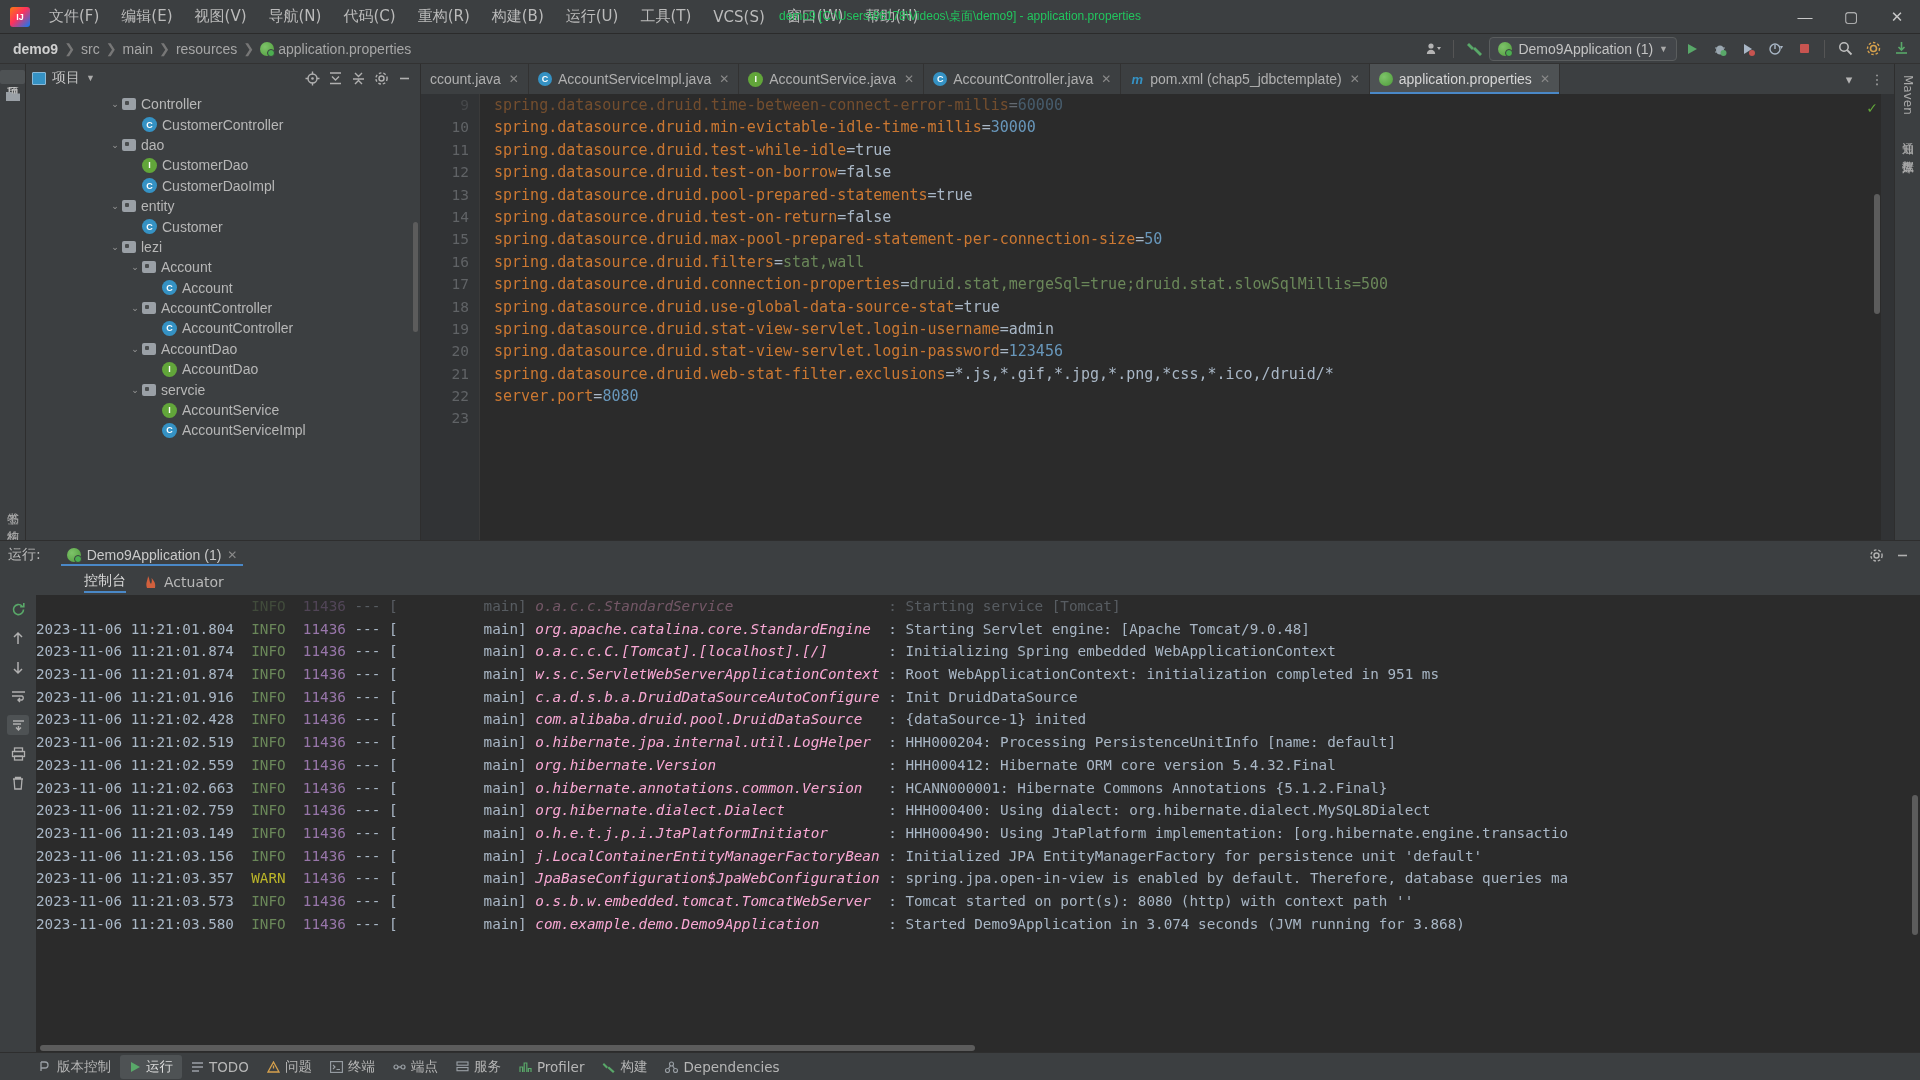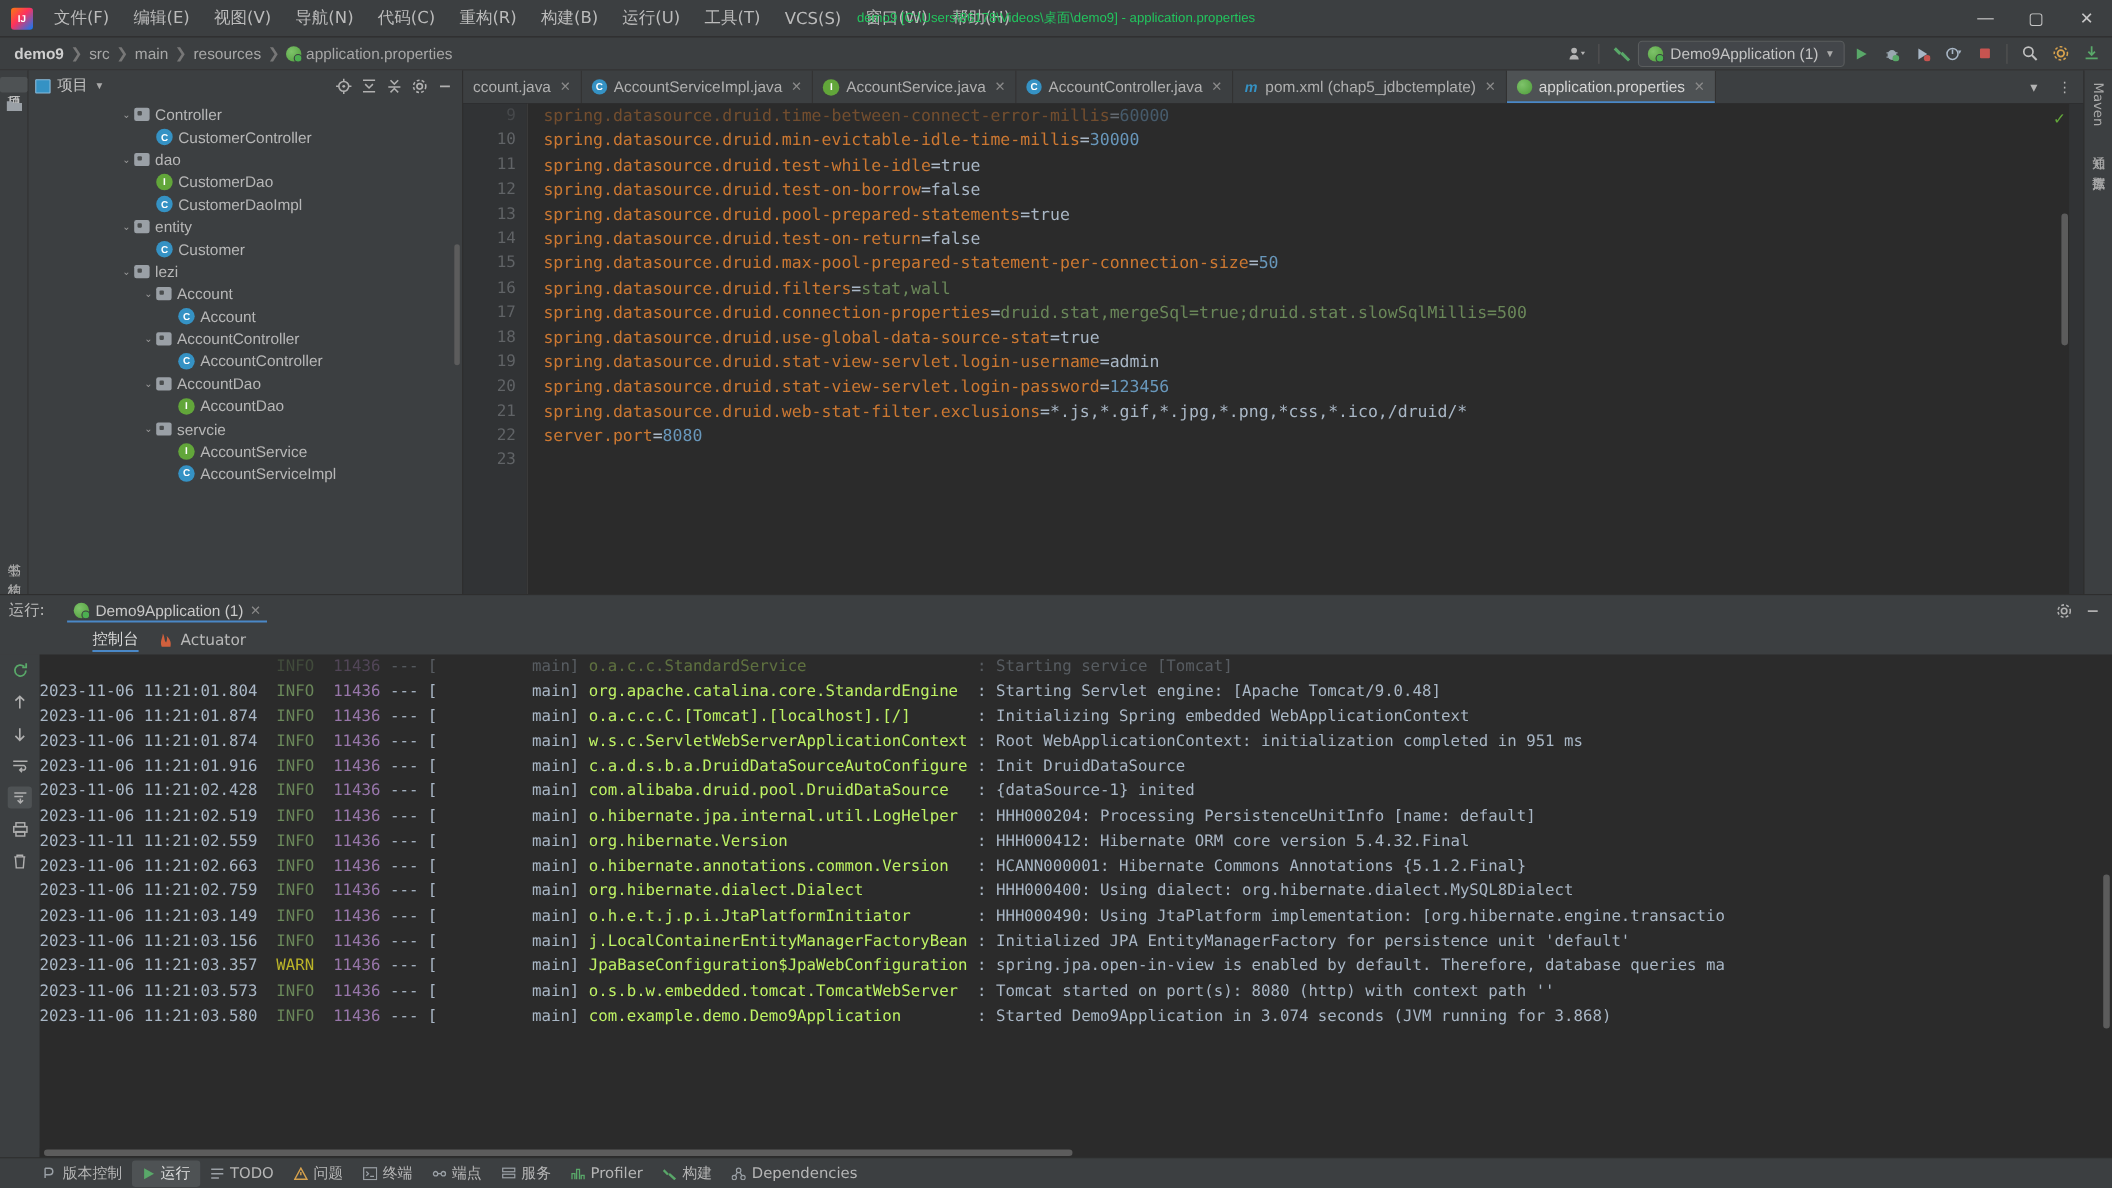--- a/index.html
+++ b/index.html
@@ -187,21 +187,21 @@
     flex: 1 1 auto; background: #2b2b2b; font-family: "DejaVu Sans Mono", monospace;
     font-size: 14.3px; overflow: hidden; position: relative; padding-top: 0px;
   }
   .logline { height: 22.7px; line-height: 22.7px; white-space: pre; color: #a9b7c6; }
   .lg-time { color: #a9b7c6; }
   .lg-info { color: #6a8759; }
   .lg-warn { color: #bbb529; }
   .lg-pid  { color: #9876aa; }
   .lg-sep  { color: #a9b7c6; }
   .lg-thread { color: #a9b7c6; }
-  .lg-logger { color: #bef264; }
+  .lg-logger { color: #f9a8d4; font-style: italic; }
   .lg-msg  { color: #a9b7c6; }
   .hbar { position:absolute; left:0; bottom:0; height:8px; width:100%; background:#2b2b2b;}
   .hbar-thumb { position:absolute; left:4px; bottom:1px; height:6px; width:935px; background:#5c5c5c; border-radius:3px;}
   .console-vscroll { position:absolute; right:2px; top:200px; width:6px; height:140px; background:#5c5c5c; border-radius:3px;}
 
   
   .toolwin-bar {
     height: 28px; background: #3c3f41; display: flex; align-items: center; gap: 0px;
     border-top: 1px solid #2e2e2e; flex: 0 0 28px; padding-left: 30px;
   }
@@ -634,21 +634,21 @@
         </div>
       </div>
       <div class="console" id="console">
         <div class="logline" style="opacity: 0.35;"><span class="lg-time">                         </span><span class="lg-info">INFO </span><span class="lg-pid"> 11436</span><span class="lg-sep"> --- [</span><span class="lg-thread">          main] </span><span class="lg-logger">o.a.c.c.StandardService                  </span><span class="lg-msg">: Starting service [Tomcat]</span></div>
           <div class="logline"><span class="lg-time">2023-11-06 11:21:01.804  </span><span class="lg-info">INFO </span><span class="lg-pid"> 11436</span><span class="lg-sep"> --- [</span><span class="lg-thread">          main] </span><span class="lg-logger">org.apache.catalina.core.StandardEngine  </span><span class="lg-msg">: Starting Servlet engine: [Apache Tomcat/9.0.48]</span></div>
           <div class="logline"><span class="lg-time">2023-11-06 11:21:01.874  </span><span class="lg-info">INFO </span><span class="lg-pid"> 11436</span><span class="lg-sep"> --- [</span><span class="lg-thread">          main] </span><span class="lg-logger">o.a.c.c.C.[Tomcat].[localhost].[/]       </span><span class="lg-msg">: Initializing Spring embedded WebApplicationContext</span></div>
           <div class="logline"><span class="lg-time">2023-11-06 11:21:01.874  </span><span class="lg-info">INFO </span><span class="lg-pid"> 11436</span><span class="lg-sep"> --- [</span><span class="lg-thread">          main] </span><span class="lg-logger">w.s.c.ServletWebServerApplicationContext </span><span class="lg-msg">: Root WebApplicationContext: initialization completed in 951 ms</span></div>
           <div class="logline"><span class="lg-time">2023-11-06 11:21:01.916  </span><span class="lg-info">INFO </span><span class="lg-pid"> 11436</span><span class="lg-sep"> --- [</span><span class="lg-thread">          main] </span><span class="lg-logger">c.a.d.s.b.a.DruidDataSourceAutoConfigure </span><span class="lg-msg">: Init DruidDataSource</span></div>
           <div class="logline"><span class="lg-time">2023-11-06 11:21:02.428  </span><span class="lg-info">INFO </span><span class="lg-pid"> 11436</span><span class="lg-sep"> --- [</span><span class="lg-thread">          main] </span><span class="lg-logger">com.alibaba.druid.pool.DruidDataSource   </span><span class="lg-msg">: {dataSource-1} inited</span></div>
           <div class="logline"><span class="lg-time">2023-11-06 11:21:02.519  </span><span class="lg-info">INFO </span><span class="lg-pid"> 11436</span><span class="lg-sep"> --- [</span><span class="lg-thread">          main] </span><span class="lg-logger">o.hibernate.jpa.internal.util.LogHelper  </span><span class="lg-msg">: HHH000204: Processing PersistenceUnitInfo [name: default]</span></div>
-          <div class="logline"><span class="lg-time">2023-11-11 11:21:02.559  </span><span class="lg-info">INFO </span><span class="lg-pid"> 11436</span><span class="lg-sep"> --- [</span><span class="lg-thread">          main] </span><span class="lg-logger">org.hibernate.Version                    </span><span class="lg-msg">: HHH000412: Hibernate ORM core version 5.4.32.Final</span></div>
+          <div class="logline"><span class="lg-time">2023-11-06 11:21:02.559  </span><span class="lg-info">INFO </span><span class="lg-pid"> 11436</span><span class="lg-sep"> --- [</span><span class="lg-thread">          main] </span><span class="lg-logger">org.hibernate.Version                    </span><span class="lg-msg">: HHH000412: Hibernate ORM core version 5.4.32.Final</span></div>
           <div class="logline"><span class="lg-time">2023-11-06 11:21:02.663  </span><span class="lg-info">INFO </span><span class="lg-pid"> 11436</span><span class="lg-sep"> --- [</span><span class="lg-thread">          main] </span><span class="lg-logger">o.hibernate.annotations.common.Version   </span><span class="lg-msg">: HCANN000001: Hibernate Commons Annotations {5.1.2.Final}</span></div>
           <div class="logline"><span class="lg-time">2023-11-06 11:21:02.759  </span><span class="lg-info">INFO </span><span class="lg-pid"> 11436</span><span class="lg-sep"> --- [</span><span class="lg-thread">          main] </span><span class="lg-logger">org.hibernate.dialect.Dialect            </span><span class="lg-msg">: HHH000400: Using dialect: org.hibernate.dialect.MySQL8Dialect</span></div>
           <div class="logline"><span class="lg-time">2023-11-06 11:21:03.149  </span><span class="lg-info">INFO </span><span class="lg-pid"> 11436</span><span class="lg-sep"> --- [</span><span class="lg-thread">          main] </span><span class="lg-logger">o.h.e.t.j.p.i.JtaPlatformInitiator       </span><span class="lg-msg">: HHH000490: Using JtaPlatform implementation: [org.hibernate.engine.transactio</span></div>
           <div class="logline"><span class="lg-time">2023-11-06 11:21:03.156  </span><span class="lg-info">INFO </span><span class="lg-pid"> 11436</span><span class="lg-sep"> --- [</span><span class="lg-thread">          main] </span><span class="lg-logger">j.LocalContainerEntityManagerFactoryBean </span><span class="lg-msg">: Initialized JPA EntityManagerFactory for persistence unit 'default'</span></div>
           <div class="logline"><span class="lg-time">2023-11-06 11:21:03.357  </span><span class="lg-warn">WARN </span><span class="lg-pid"> 11436</span><span class="lg-sep"> --- [</span><span class="lg-thread">          main] </span><span class="lg-logger">JpaBaseConfiguration$JpaWebConfiguration </span><span class="lg-msg">: spring.jpa.open-in-view is enabled by default. Therefore, database queries ma</span></div>
           <div class="logline"><span class="lg-time">2023-11-06 11:21:03.573  </span><span class="lg-info">INFO </span><span class="lg-pid"> 11436</span><span class="lg-sep"> --- [</span><span class="lg-thread">          main] </span><span class="lg-logger">o.s.b.w.embedded.tomcat.TomcatWebServer  </span><span class="lg-msg">: Tomcat started on port(s): 8080 (http) with context path ''</span></div>
           <div class="logline"><span class="lg-time">2023-11-06 11:21:03.580  </span><span class="lg-info">INFO </span><span class="lg-pid"> 11436</span><span class="lg-sep"> --- [</span><span class="lg-thread">          main] </span><span class="lg-logger">com.example.demo.Demo9Application        </span><span class="lg-msg">: Started Demo9Application in 3.074 seconds (JVM running for 3.868)</span></div>
           <div class="console-vscroll"></div>
         <div class="hbar">
           <div class="hbar-thumb"></div>

